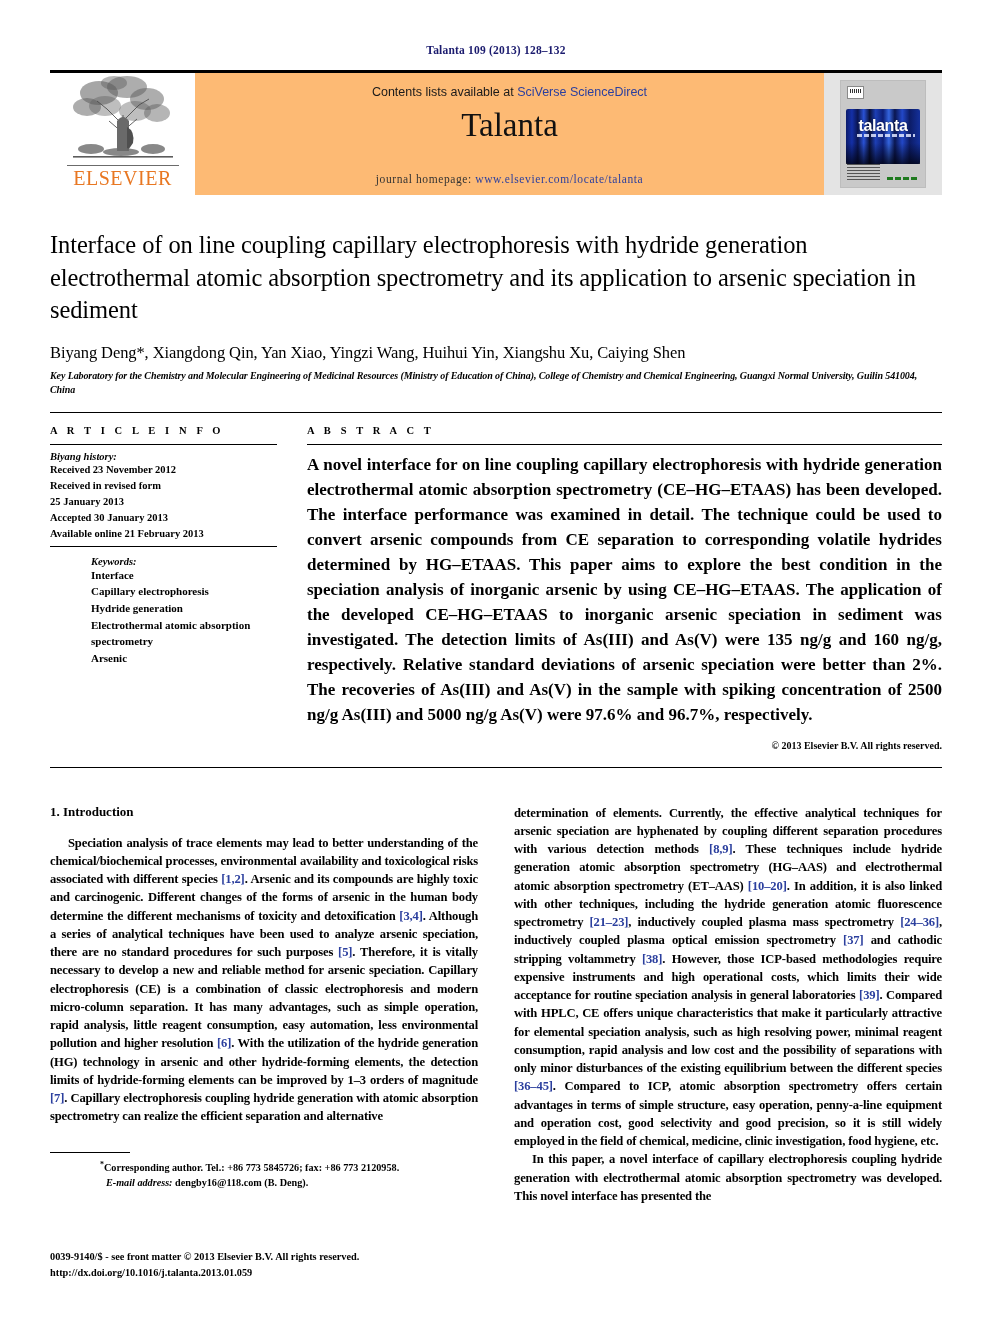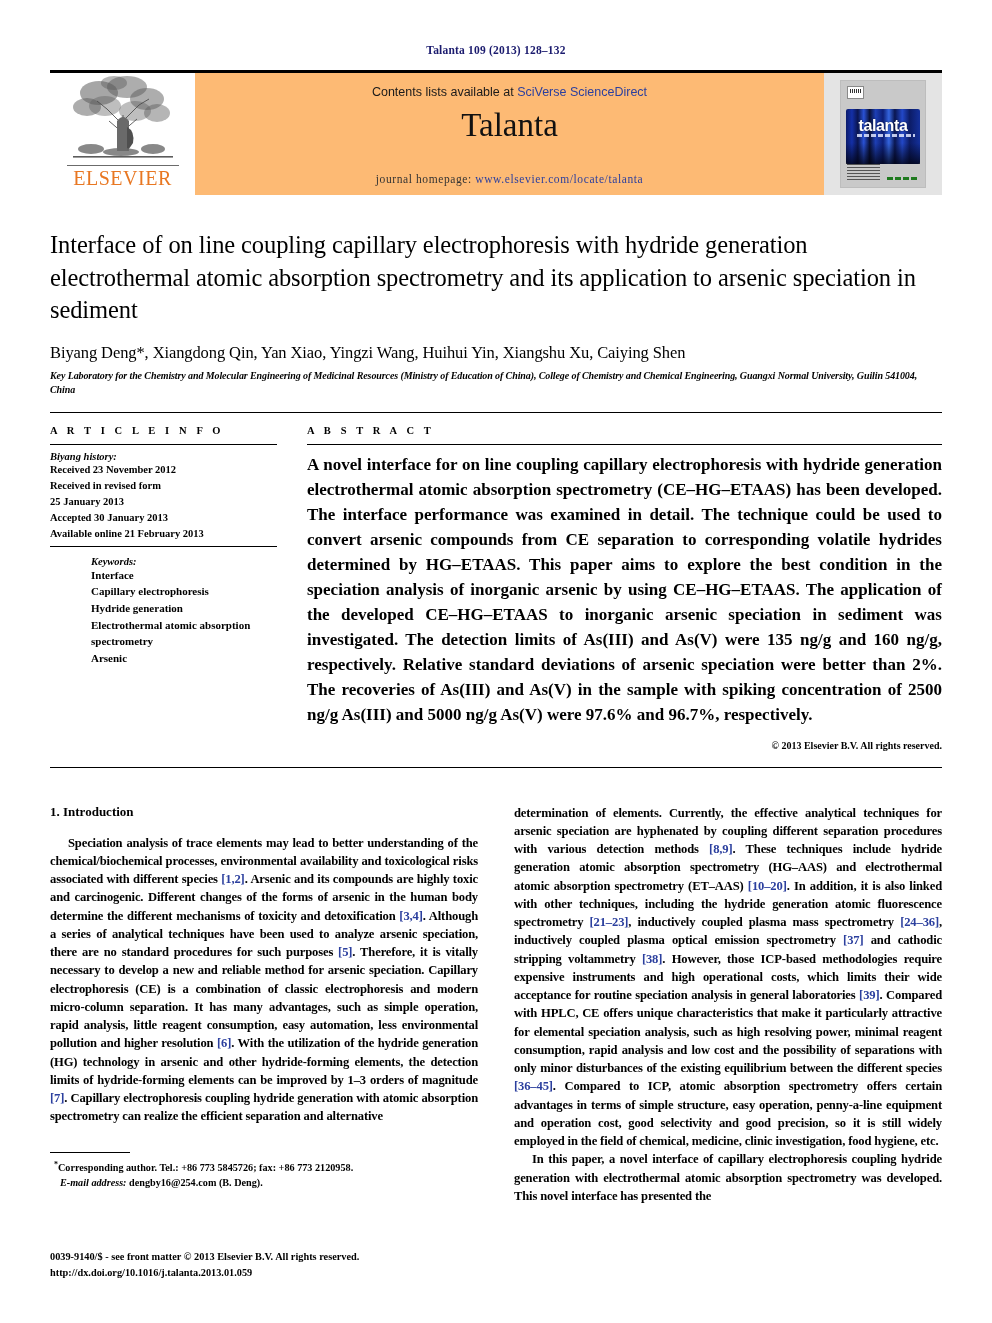--- a/index.html
+++ b/index.html
@@ -258,20 +258,21 @@
   .ref { color: #2b3f9e; }
 
   .footnote-wrap { margin-top: 26px; }
   .footnote-rule { width: 80px; border-top: 1px solid #000; margin-bottom: 6px; }
   .footnote {
     font-size: 10.2px;
     line-height: 1.45;
     font-weight: bold;
     padding-left: 10px;
     text-indent: -6px;
+    margin-left: 46px;
   }
   .footnote .star { vertical-align: super; font-size: 8px; }
   .footnote em { font-style: italic; }
 
   
   .legal {
     position: absolute;
     left: 50px;
     bottom: 43px;
     font-size: 10.3px;
@@ -393,21 +394,21 @@
   <div class="body-cols">
 
     <div class="bcol">
       <h2 class="sec-title">1.  Introduction</h2>
       <p class="para"><span>Speciation analysis of trace elements may lead to better understanding of the chemical/biochemical processes, environmental availability and toxicological risks associated with different species </span><span class="ref">[1,2]</span><span>. Arsenic and its compounds are highly toxic and carcinogenic. Different changes of the forms of arsenic in the human body determine the different mechanisms of toxicity and detoxification </span><span class="ref">[3,4]</span><span>. Although a series of analytical techniques have been used to analyze arsenic speciation, there are no standard procedures for such purposes </span><span class="ref">[5]</span><span>. Therefore, it is vitally necessary to develop a new and reliable method for arsenic speciation. Capillary electrophoresis (CE) is a combination of classic electrophoresis and modern micro-column separation. It has many advantages, such as simple operation, rapid analysis, little reagent consumption, easy automation, less environmental pollution and higher resolution </span><span class="ref">[6]</span><span>. With the utilization of the hydride generation (HG) technology in arsenic and other hydride-forming elements, the detection limits of hydride-forming elements can be improved by 1–3 orders of magnitude </span><span class="ref">[7]</span><span>. Capillary electrophoresis coupling hydride generation with atomic absorption spectrometry can realize the efficient separation and alternative</span></p>
 
       <div class="footnote-wrap">
         <div class="footnote-rule"></div>
         <div class="footnote">
           <span class="star">*</span><span>Corresponding author. Tel.: +86 773 5845726; fax: +86 773 2120958.</span><br>
-          <em>E-mail address:</em><span> dengby16@254.com (B. Deng).</span>
+          <em>E-mail address:</em><span> dengby16@118.com (B. Deng).</span>
         </div>
       </div>
     </div>
 
     <div class="bcol">
       <p class="para noindent"><span>determination of elements. Currently, the effective analytical techniques for arsenic speciation are hyphenated by coupling different separation procedures with various detection methods </span><span class="ref">[8,9]</span><span>. These techniques include hydride generation atomic absorption spectrometry (HG–AAS) and electrothermal atomic absorption spectrometry (ET–AAS) </span><span class="ref">[10–20]</span><span>. In addition, it is also linked with other techniques, including the hydride generation atomic fluorescence spectrometry </span><span class="ref">[21–23]</span><span>, inductively coupled plasma mass spectrometry </span><span class="ref">[24–36]</span><span>, inductively coupled plasma optical emission spectrometry </span><span class="ref">[37]</span><span> and cathodic stripping voltammetry </span><span class="ref">[38]</span><span>. However, those ICP-based methodologies require expensive instruments and high operational costs, which limits their wide acceptance for routine speciation analysis in general laboratories </span><span class="ref">[39]</span><span>. Compared with HPLC, CE offers unique characteristics that make it particularly attractive for elemental speciation analysis, such as high resolving power, minimal reagent consumption, rapid analysis and low cost and the possibility of separations with only minor disturbances of the existing equilibrium between the different species </span><span class="ref">[36–45]</span><span>. Compared to ICP, atomic absorption spectrometry offers certain advantages in terms of simple structure, easy operation, penny-a-line equipment and operation cost, good selectivity and good precision, so it is still widely employed in the field of chemical, medicine, clinic investigation, food hygiene, etc.</span></p>
       <p class="para">In this paper, a novel interface of capillary electrophoresis coupling hydride generation with electrothermal atomic absorption spectrometry was developed. This novel interface has presented the</p>
     </div>
   </div>
 

